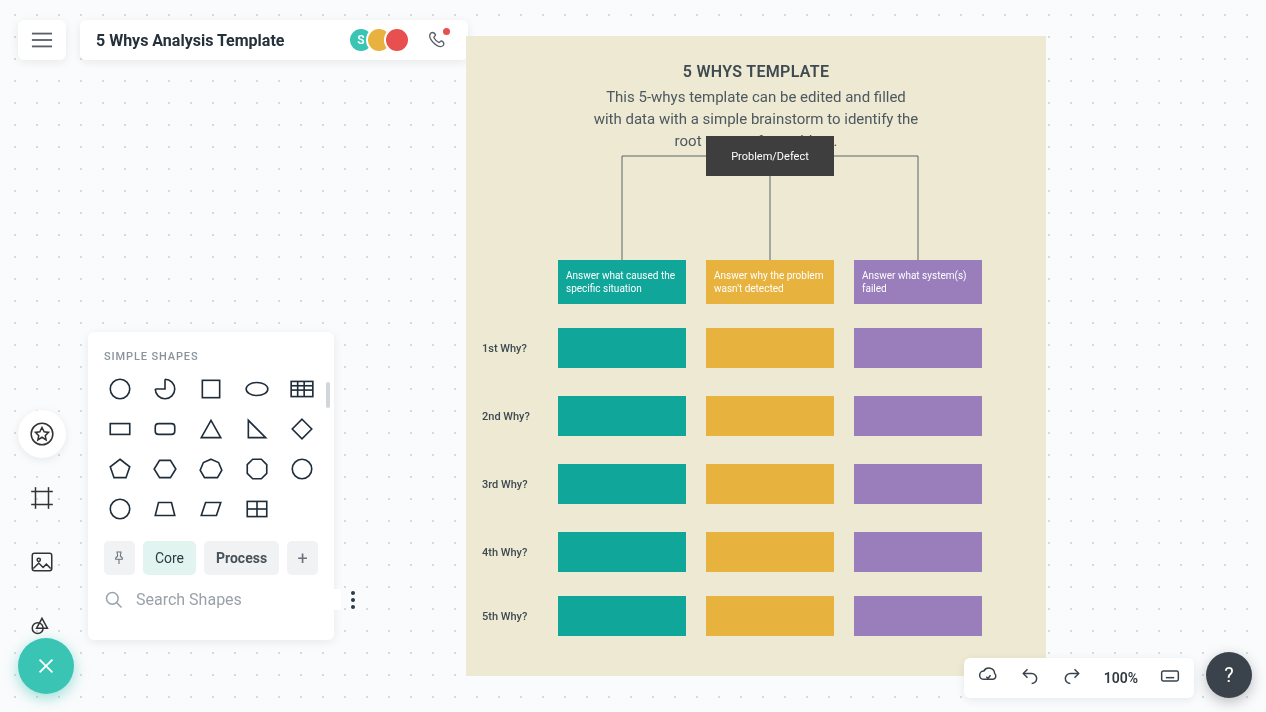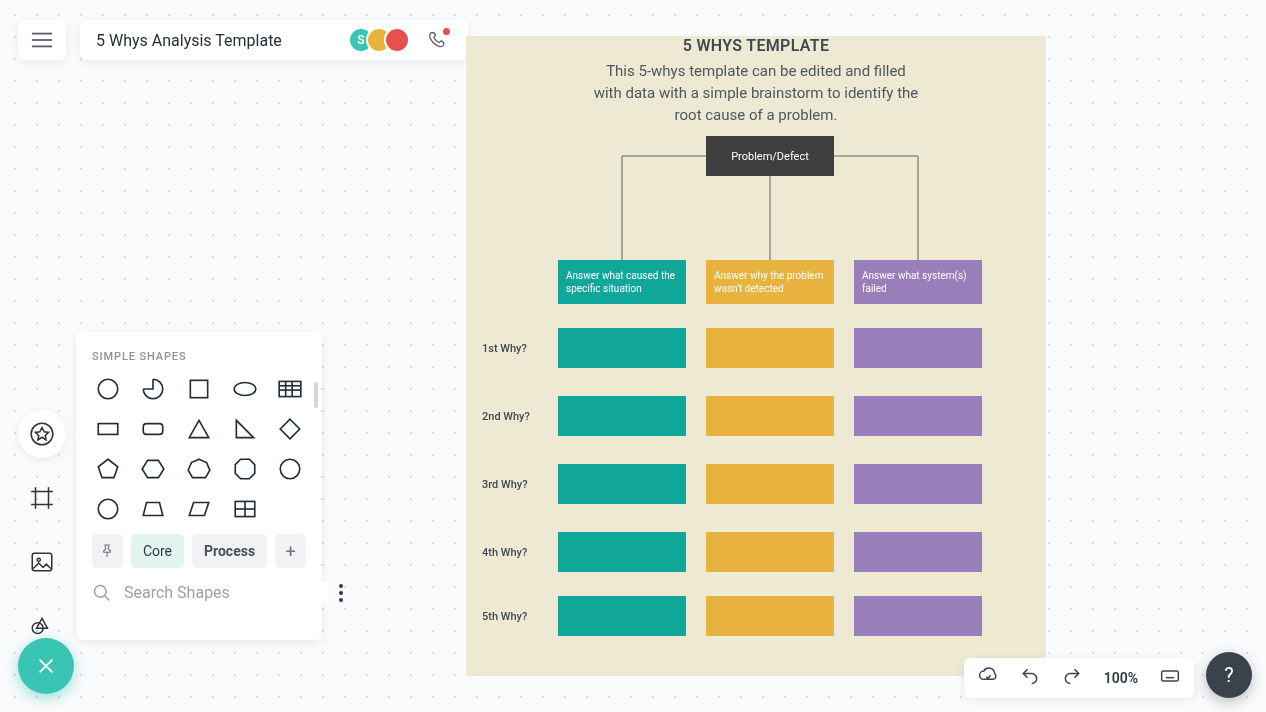--- a/index.html
+++ b/index.html
@@ -29,63 +29,63 @@
     position:absolute;left:18px;top:20px;width:48px;height:40px;border-radius:6px;
     background:var(--panel);box-shadow:var(--shadow);display:flex;align-items:center;justify-content:center;
     cursor:pointer;
   }
   .menu-btn svg{width:22px;height:18px;stroke:#5a6068;}
   .titlebar{
     position:absolute;left:80px;top:20px;height:40px;width:388px;border-radius:6px;
     background:var(--panel);box-shadow:var(--shadow);display:flex;align-items:center;padding:0 16px;
     gap:8px;
   }
-  .doc-title{font-size:16px;font-weight:400;color:var(--text);flex:1;white-space:nowrap;}
+  .doc-title{font-size:16px;font-weight:700;color:var(--text);flex:1;white-space:nowrap;}
   .avatars{display:flex;align-items:center;}
   .avatar{width:26px;height:26px;border-radius:50%;border:2px solid #fff;margin-left:-8px;display:flex;align-items:center;justify-content:center;font-size:12px;font-weight:600;color:#fff;}
   .avatar:first-child{margin-left:0;}
   .call-btn{margin-left:6px;display:flex;align-items:center;justify-content:center;width:28px;height:28px;position:relative;}
   .call-btn svg{width:20px;height:20px;stroke:#5a6068;}
   .call-dot{position:absolute;top:2px;right:2px;width:7px;height:7px;border-radius:50%;background:#e7504e;}
   
   .rail{position:absolute;left:18px;top:410px;display:flex;flex-direction:column;gap:16px;align-items:center;}
   .rail .rbtn{width:48px;height:48px;border-radius:50%;display:flex;align-items:center;justify-content:center;}
   .rail .rbtn.primary{background:#fff;box-shadow:var(--shadow);}
   .rail .rbtn svg{width:26px;height:26px;stroke:#333;fill:none;stroke-width:1.4;}
   .close-btn{position:absolute;left:18px;bottom:18px;width:56px;height:56px;border-radius:50%;background:var(--tealbtn);display:flex;align-items:center;justify-content:center;box-shadow:0 4px 14px rgba(58,196,180,.5);}
   .close-btn svg{width:22px;height:22px;stroke:#fff;stroke-width:2;}
   
   .shapes-panel{
-    position:absolute;left:76px;top:332px;width:246px;height:308px;border-radius:6px;
+    position:absolute;left:88px;top:332px;width:246px;height:308px;border-radius:6px;
     background:var(--panel);box-shadow:var(--shadow);display:flex;flex-direction:column;padding:18px 16px 6px;
   }
   .panel-heading{font-size:11px;letter-spacing:.08em;color:var(--muted);font-weight:500;}
   .shape-grid{margin-top:12px;display:grid;grid-template-columns:repeat(5,1fr);gap:12px 14px;}
   .shape-cell{height:28px;display:flex;align-items:center;justify-content:center;}
   .shape-cell svg{width:26px;height:26px;stroke:#1f2d3a;fill:none;stroke-width:1.5;}
   .scrollhint{position:absolute;right:4px;top:50px;width:4px;height:26px;border-radius:2px;background:#d2d6da;}
-  .tab-row{margin-top:11px;display:flex;gap:8px;align-items:flex-start;border-radius:15px;}
+  .tab-row{margin-top:18px;display:flex;gap:8px;align-items:flex-start;border-radius:15px;}
   .tab{height:34px;border-radius:5px;padding:0 12px;display:flex;align-items:center;justify-content:center;font-size:14px;color:#48525a;}
   .tab.pin{background:#f0f2f3;width:34px;padding:0;}
   .tab.pin svg{width:16px;height:16px;stroke:#6a737b;fill:none;stroke-width:1.6;}
   .tab.active{background:#e1f4f0;color:#2f3a41;}
   .tab.plain{background:#f0f2f3;font-weight:bold;}
   .tab.add{background:#f0f2f3;width:34px;padding:0;font-size:18px;color:#6a737b;}
   .search-row{margin-top:14px;display:flex;align-items:center;gap:10px;}
   .search-row .sicon{width:20px;height:20px;}
   .search-row .sicon svg{width:20px;height:20px;stroke:#9aa2a9;fill:none;stroke-width:1.8;}
   .search-input{flex:1;border:none;outline:none;font-size:16px;color:var(--text);}
   .search-input::placeholder{color:#9aa2a9;}
   .kebab{width:18px;display:flex;flex-direction:column;gap:3px;align-items:center;}
   .kebab span{width:4px;height:4px;border-radius:50%;background:#2f3a41;}
   
   .canvas{
     position:absolute;left:466px;top:36px;width:580px;height:640px;background:var(--cream);
   }
-  .c-title{text-align:center;font-size:16px;font-weight:600;letter-spacing:.02em;color:#3e4a52;}
+  .c-title{text-align:center;font-size:16px;font-weight:600;letter-spacing:.02em;color:#3e4a52;margin-top:26px;}
   .c-sub{text-align:center;font-size:15px;color:#4d5860;margin:6px auto 0;line-height:1.45;width:330px;}
   .problem-box{position:absolute;left:240px;top:100px;width:128px;height:40px;background:var(--dark);color:#fff;font-size:11px;display:flex;align-items:center;justify-content:center;}
   .connectors{position:absolute;left:0;top:0;width:100%;height:100%;pointer-events:none;}
   .connectors line{stroke:#4d5860;stroke-width:0.9;}
   .colhead{position:absolute;top:224px;width:128px;height:44px;color:#fff;font-size:10px;display:flex;align-items:center;justify-content:center;text-align:left;padding:0 8px;line-height:1.3;}
   .colhead.c1{left:92px;background:var(--teal);}
   .colhead.c2{left:240px;background:var(--amber);}
   .colhead.c3{left:388px;background:var(--purple);}
   .rowlabel{position:absolute;left:16px;font-size:11px;color:#3e4a52;font-weight:500;}
   .rowlabel.r1{top:306px;} .rowlabel.r2{top:374px;} .rowlabel.r3{top:442px;} .rowlabel.r4{top:510px;} .rowlabel.r5{top:574px;}

